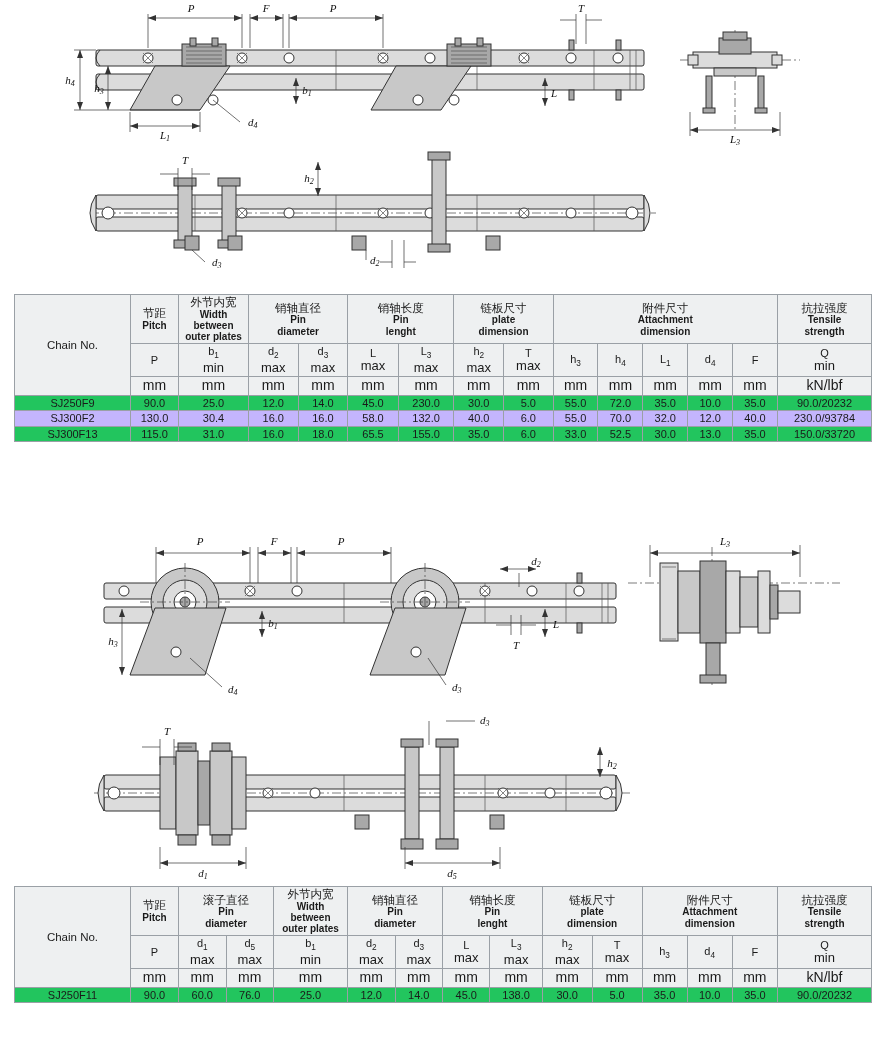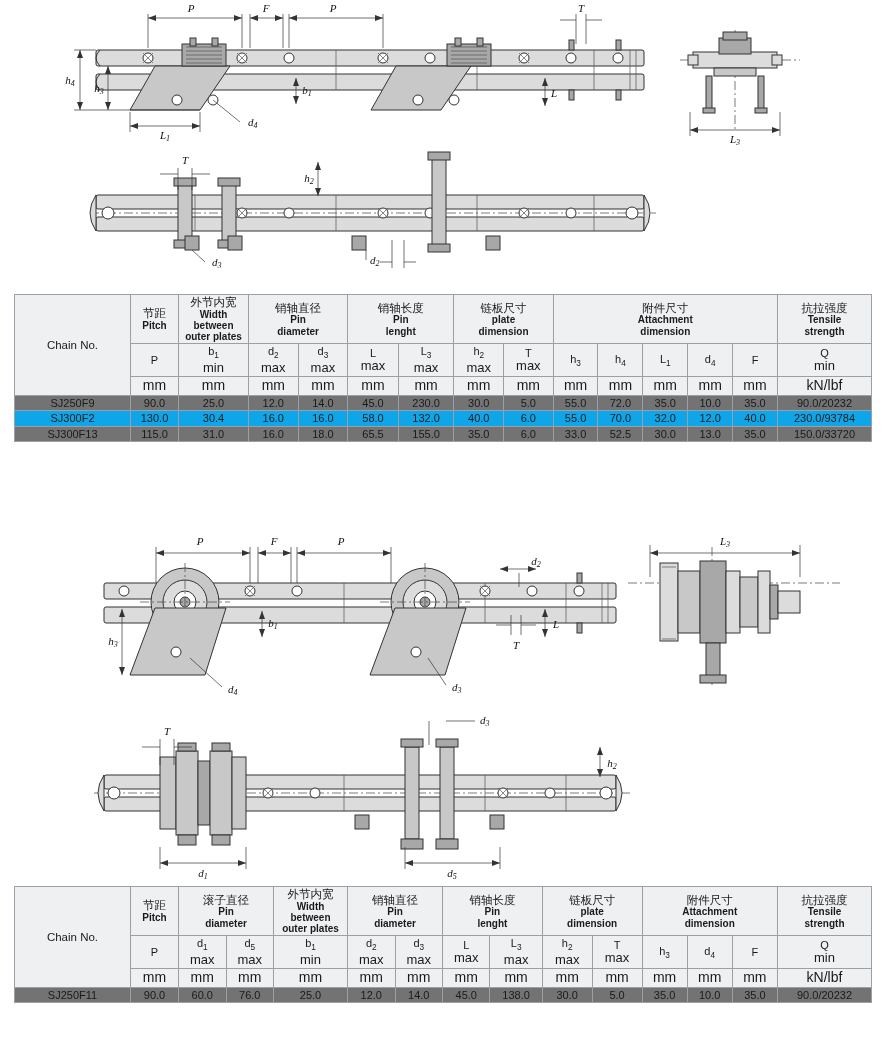--- a/index.html
+++ b/index.html
@@ -43,22 +43,22 @@
     line-height: 1.12;
   }
   .spec-table thead td, .spec-table thead th {
     background: #eef0f1;
   }
   .hdr-cn { font-size: 11.5px; }
   .hdr-en { font-size: 10px; font-weight: bold; }
   .sym { font-size: 11px; }
   .sym .small { font-size: 13px; display: block; }
   .unit { font-size: 14px; }
-  .spec-table tbody td { font-size: 11px; background: #0ea5e9; }
-  .spec-table tbody tr.alt td { background: #737373; text-align: center; }
+  .spec-table tbody td { font-size: 11px; background: #c4b5fd; }
+  .spec-table tbody tr.alt td { background: #22c55e; text-align: center; }
   .chain-no-cell { font-size: 11.5px; text-align: center; }
   .chain-name { font-size: 11.5px; text-align: center; }
   sub { font-size: 0.75em; }
 
   
   .ln { stroke: #333; stroke-width: 1; fill: none; }
   .thin { stroke: #555; stroke-width: 0.7; fill: none; }
   .dim { stroke: #333; stroke-width: 0.7; fill: none; }
   .cl { stroke: #444; stroke-width: 0.7; fill: none; stroke-dasharray: 9 3 2 3; }
   .fill-l { fill: #dcdcdc; stroke: #333; stroke-width: 1; }

